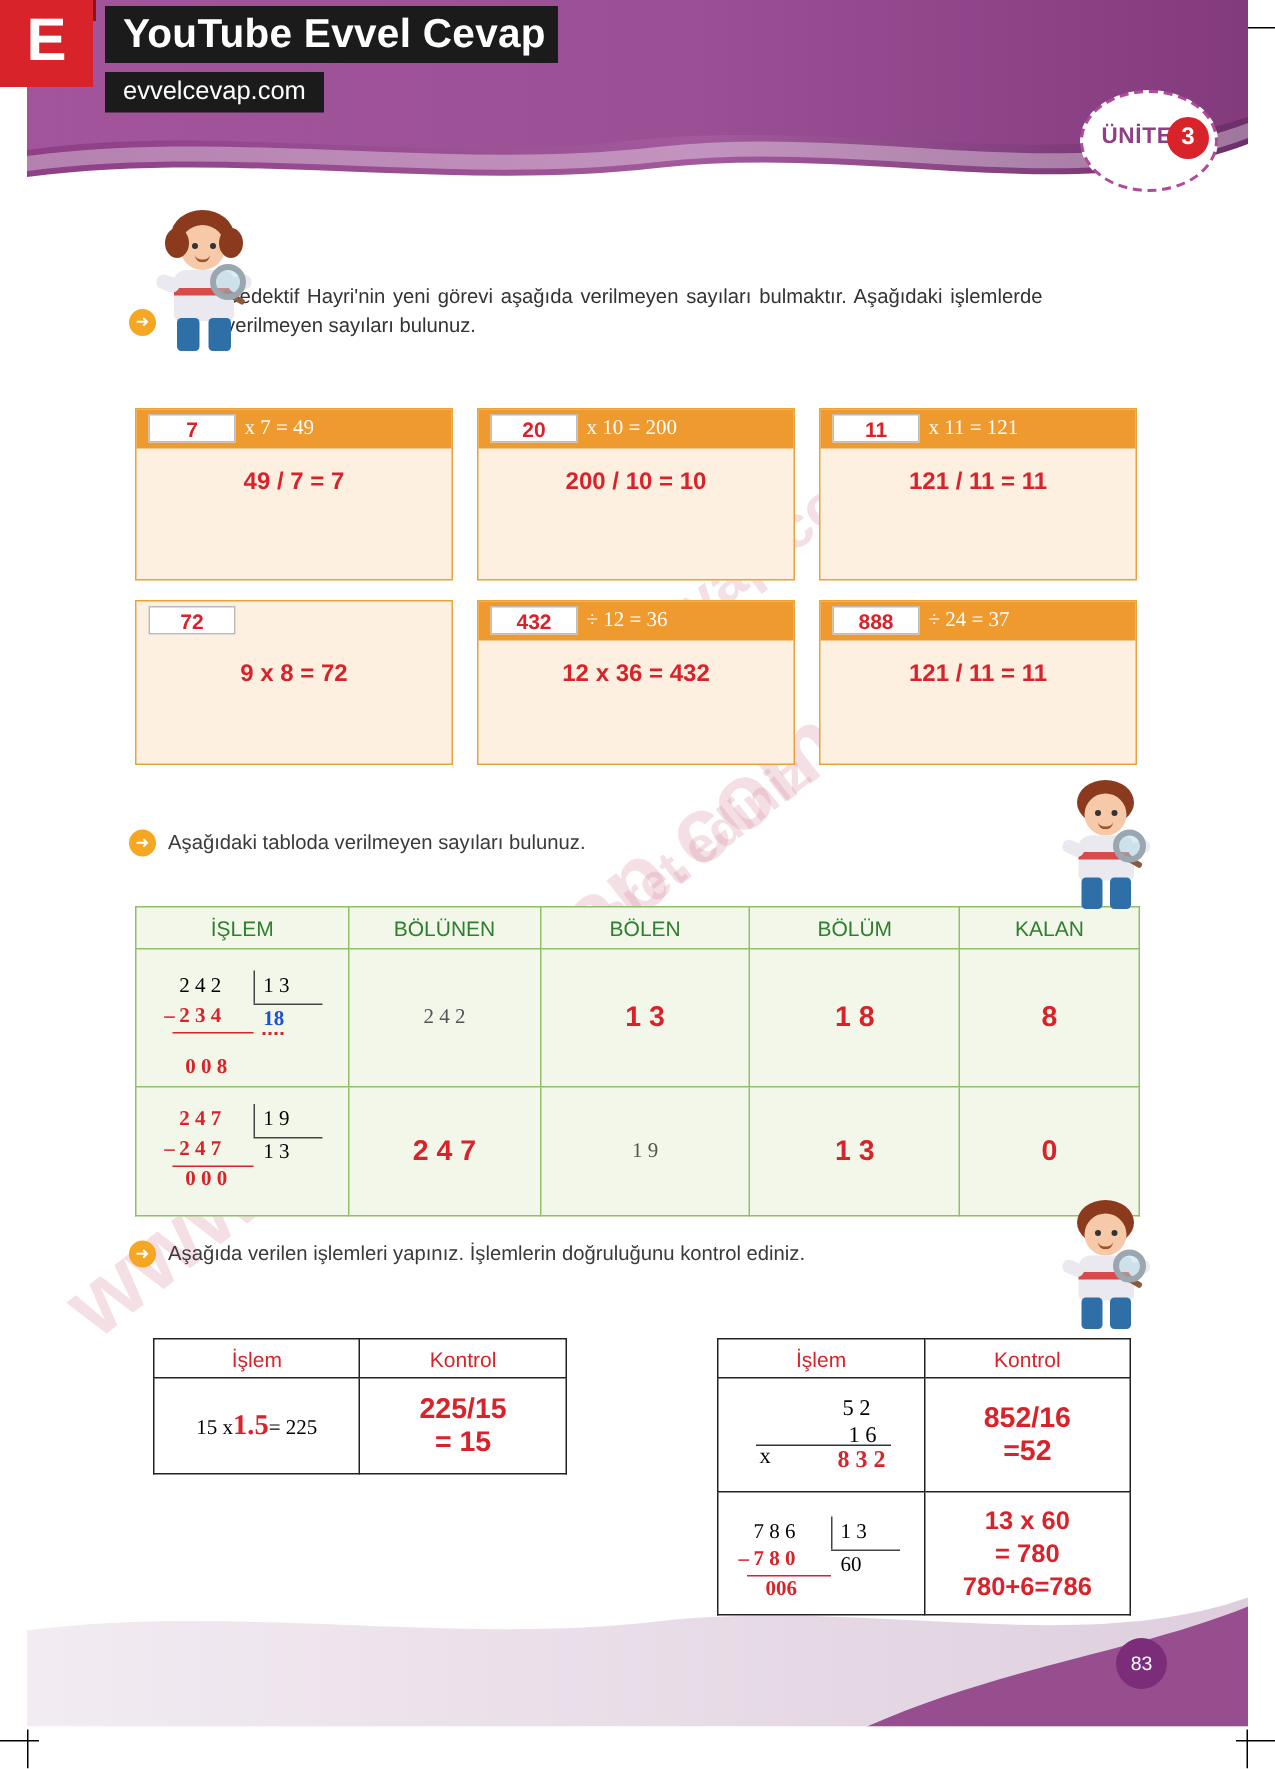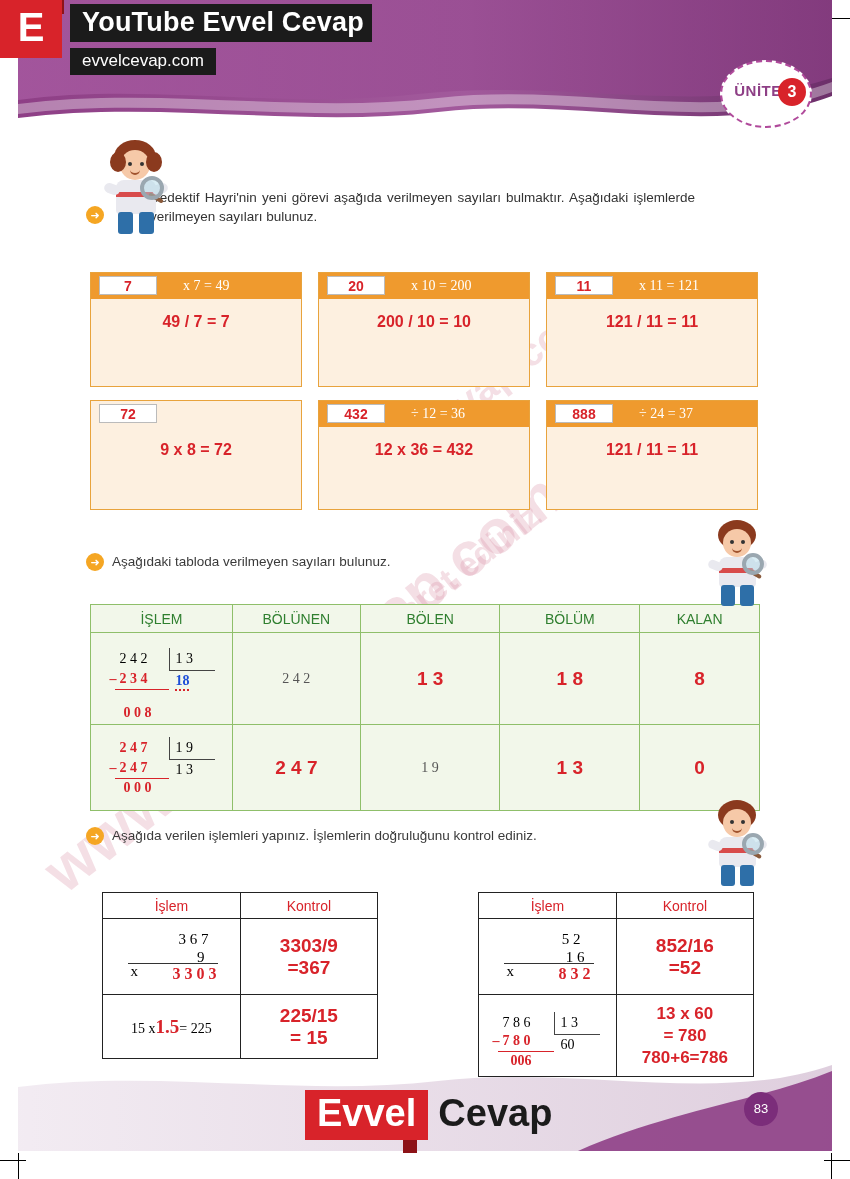--- a/index.html
+++ b/index.html
@@ -118,21 +118,20 @@
   .card {
     position:absolute; background:#fdf0e0; border:1px solid #e8a33d;
   }
   .card .hdr {
     position:absolute; left:0; top:0; right:0; height:26px;
     background:#ef9a2e; color:#fff;
   }
   .card .hdr .eqn {
     position:absolute; left:72px; top:5px; font-size:14px; color:#fff;
     font-family:"Liberation Serif", serif;
-    margin-left:20px;
   }
   .card .box {
     position:absolute; left:8px; top:3px; width:58px; height:19px;
     background:#fff; border:1px solid #bbb;
     color:#d8232a; font-weight:bold; font-size:14px; text-align:center; line-height:19px;
   }
   .card .ans {
     position:absolute; left:0; right:0; top:40px; text-align:center;
     color:#d8232a; font-weight:bold; font-size:16px;
   }
@@ -394,33 +393,20 @@
     </div>
 
     <table class="btm" style="left:102px; top:892px; width:276px;">
       <thead>
         <tr>
           <th style="width:138px;">İşlem</th>
           <th style="width:138px;">Kontrol</th>
         </tr>
       </thead>
       <tbody>
-        <tr style="height:76px;">
-          <td>
-            <div style="position:relative; width:110px; height:60px; margin:0 auto; font-family:'Liberation Serif', serif; font-size:15px;">
-              <div style="position:absolute; right:18px; top:4px;">3 6 7</div>
-              <div style="position:absolute; right:22px; top:22px;">9</div>
-              <div style="position:absolute; left:14px; top:36px;">x</div>
-              <div style="position:absolute; left:12px; top:36px; width:90px; border-top:1px solid #333;"></div>
-              <div style="position:absolute; right:10px; top:38px; color:#d8232a; font-weight:bold; font-size:16px;">3 3 0 3</div>
-            </div>
-          </td>
-          <td style="color:#d8232a; font-weight:bold; font-size:19px; white-space:pre-line;">3303/9
-=367</td>
-        </tr>
         <tr style="height:64px;">
           <td>
             <div style="font-family:'Liberation Serif', serif; font-size:14px;">
               <span>15 x</span><span style="color:#d8232a; font-weight:bold; font-size:19px;">1.5</span><span>= 225</span>
             </div>
           </td>
           <td style="color:#d8232a; font-weight:bold; font-size:19px; white-space:pre-line;">225/15
 = 15</td>
         </tr>
       </tbody>
@@ -478,18 +464,14 @@
           <stop offset="100%" stop-color="#d9c6d8"></stop>
         </linearGradient>
       </defs>
       <path d="M0,120 L814,120 L814,34 C700,74 560,34 420,50 C280,66 140,38 0,56 Z" fill="url(#bg1)" opacity="0.85"></path>
       <path d="M560,120 L814,120 L814,40 C740,70 650,80 560,120 Z" fill="#8e3f86" opacity="0.9"></path>
     </svg>
   </div>
 
   <div class="page-num">83</div>
 
-  <div class="footer-logo">
-    <span class="fl-evvel">Evvel</span><span class="fl-cevap">Cevap</span>
-    <div class="fl-tail"></div>
-  </div>
 
 </div>
 
 </body></html>

